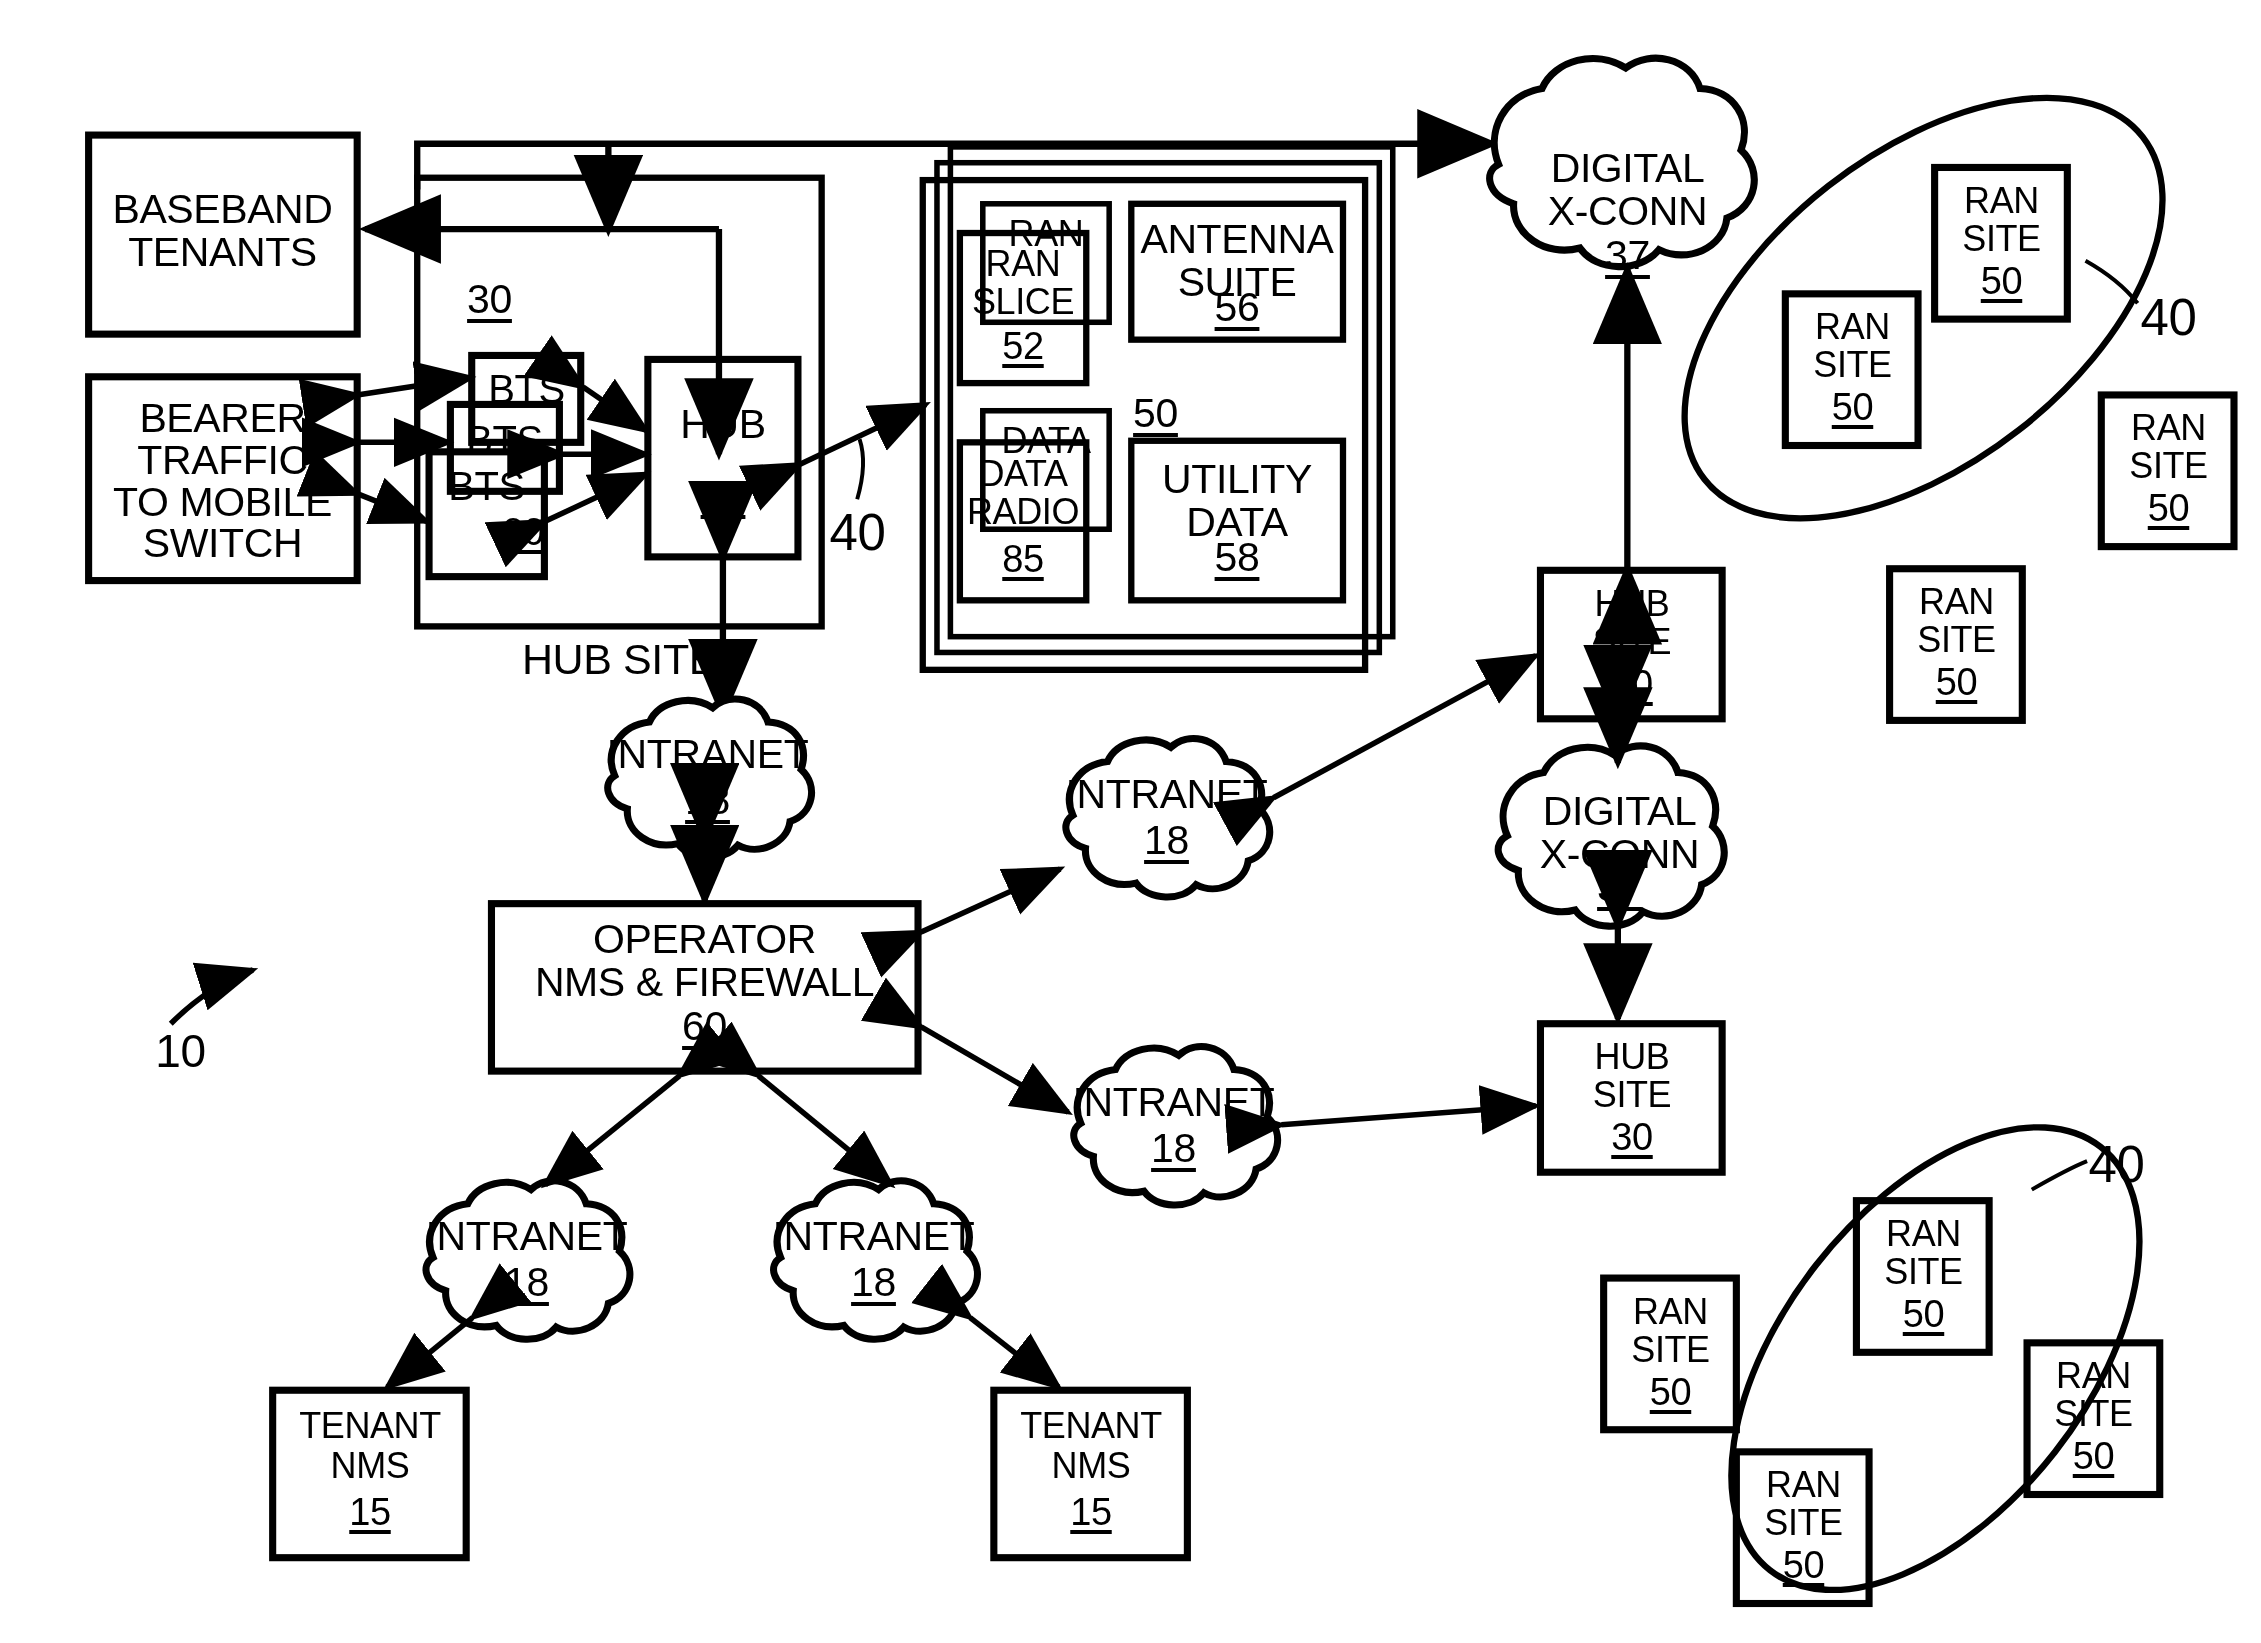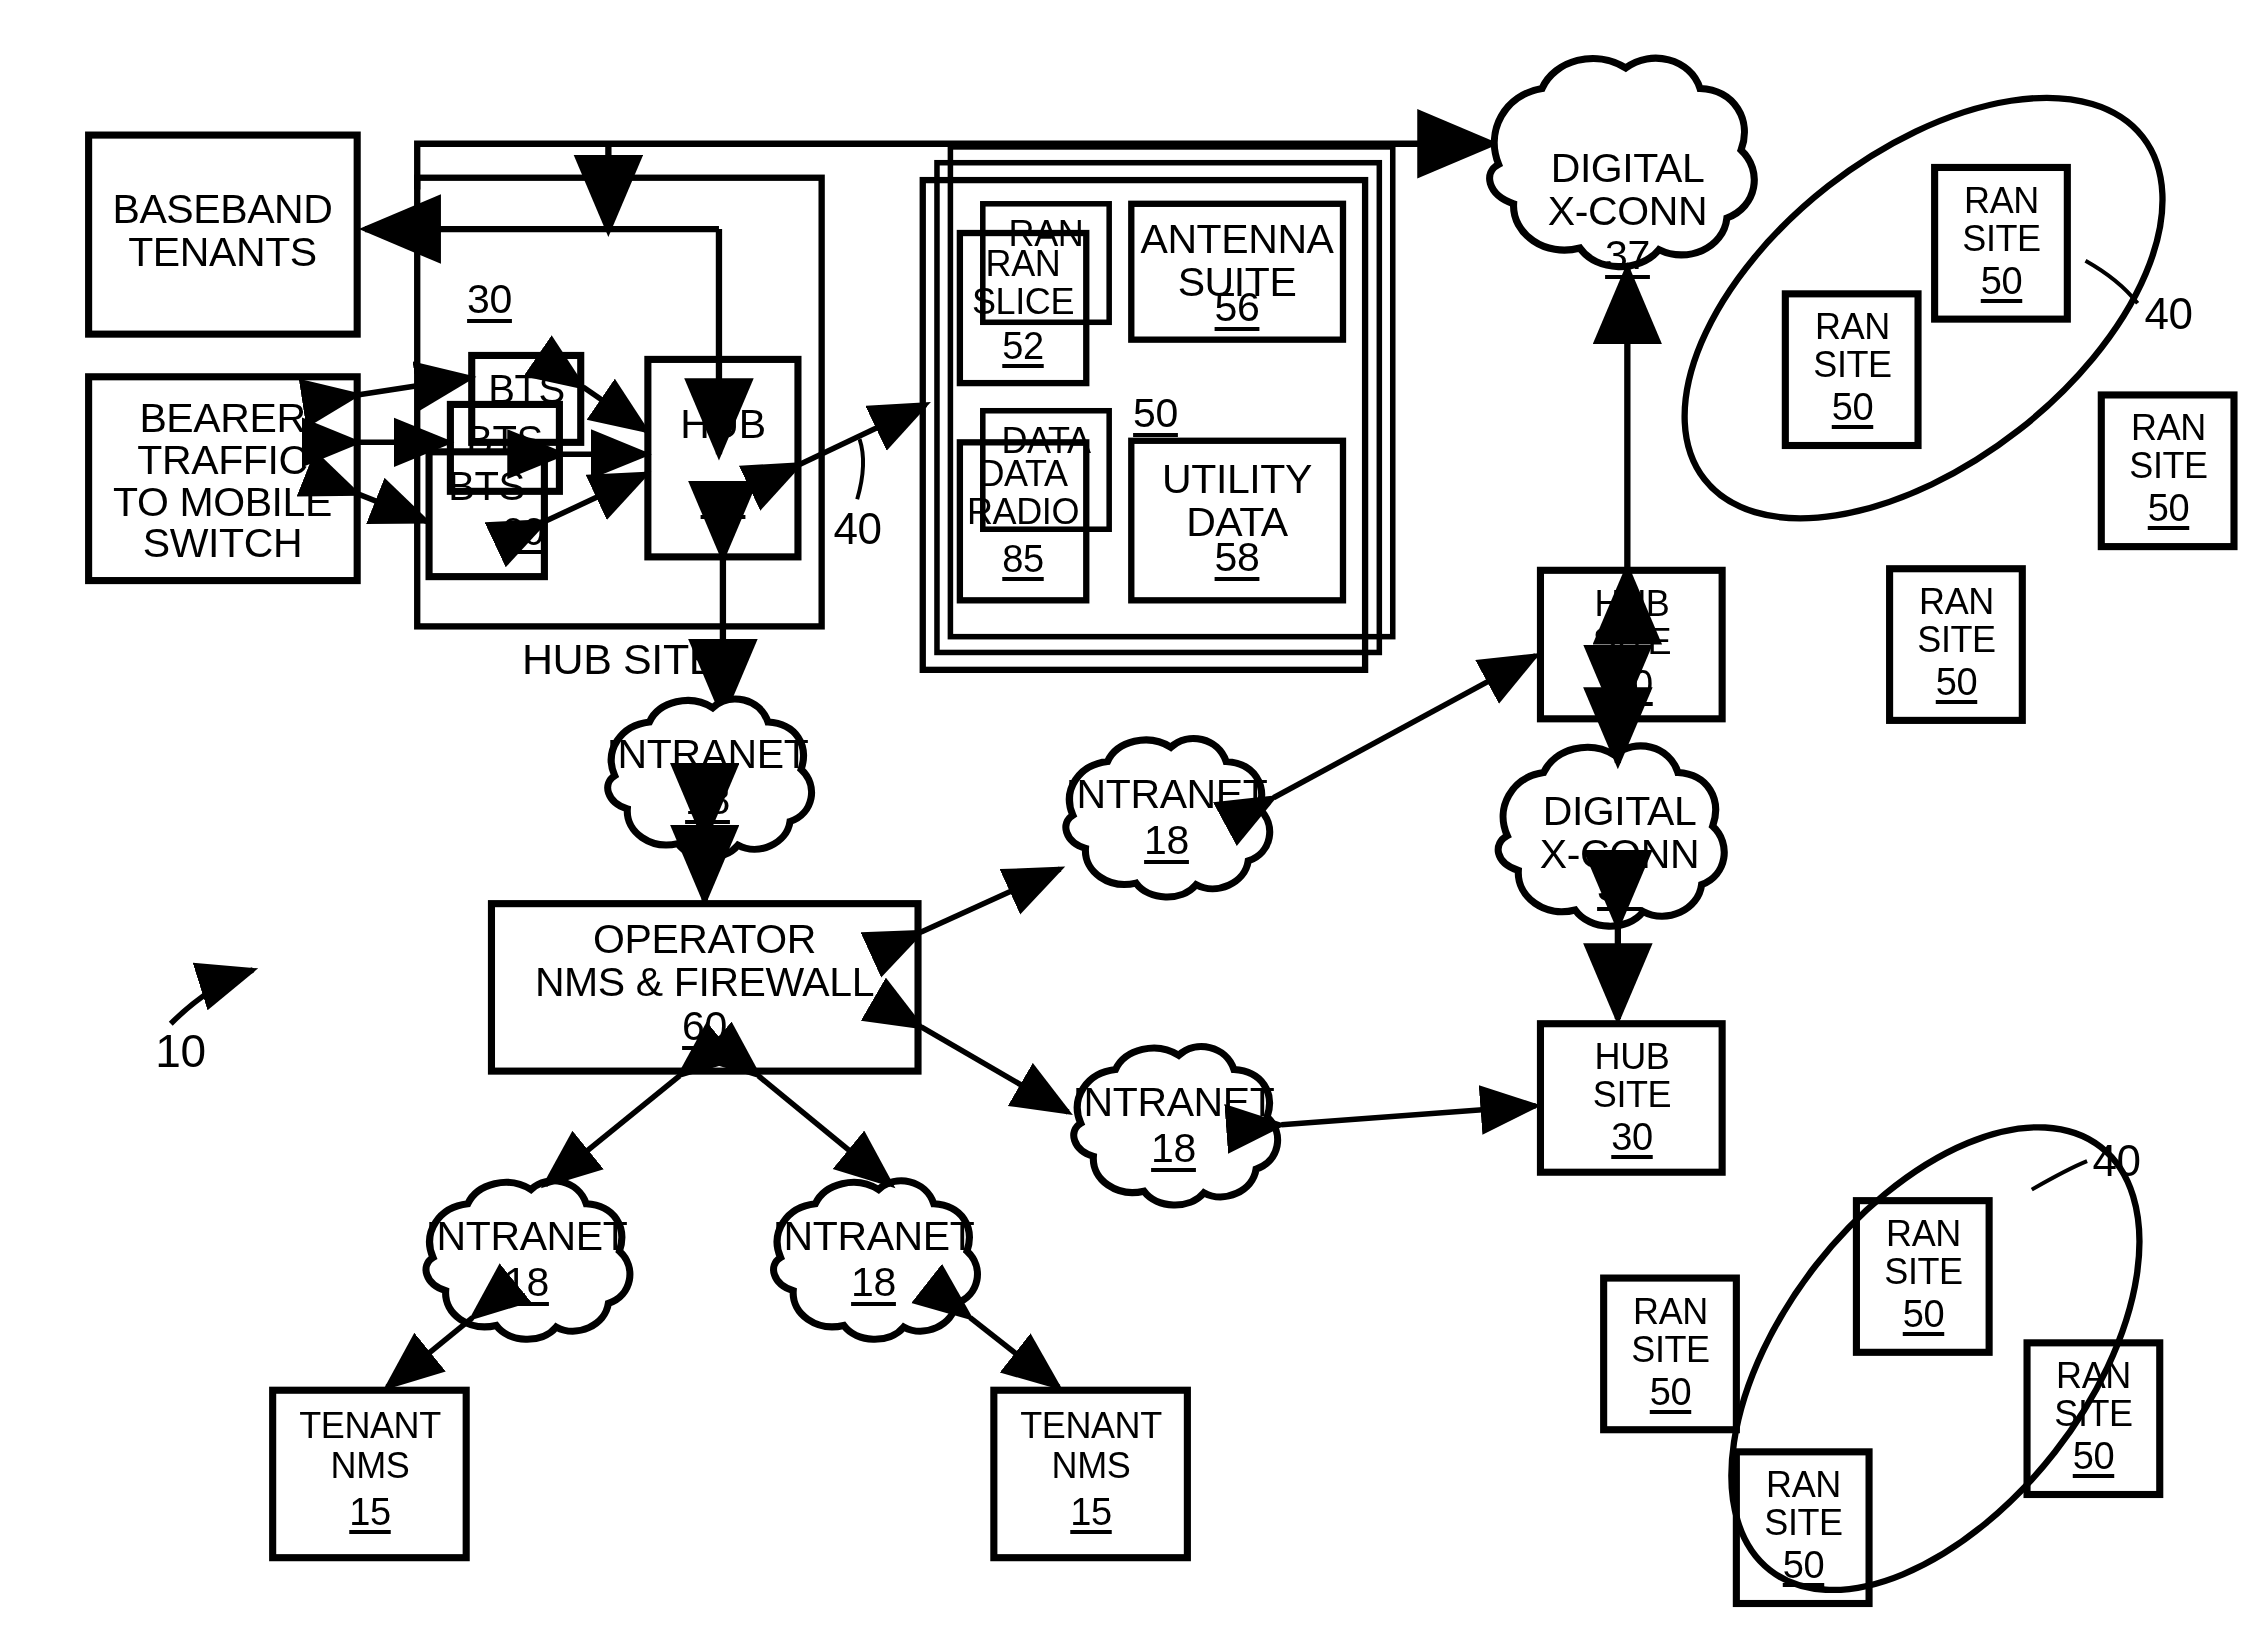--- a/index.html
+++ b/index.html
@@ -26,21 +26,21 @@
     position: absolute;
     color: #000;
     text-align: center;
     line-height: 1.06;
     white-space: pre;
     letter-spacing: -0.4px;
   }
   .box-text { font-size: 41px; }
   .ref      { font-size: 41px; text-decoration: underline; text-underline-offset: 5.5px; text-decoration-thickness: 4px; }
   .ref-sm   { font-size: 38px; text-decoration: underline; text-underline-offset: 4.7px; text-decoration-thickness: 4px; }
-  .plain    { font-size: 44px; }
+  .plain    { font-size: 51px; }
   .small-bt { font-size: 40px; }
   .ran-t    { font-size: 36px; }
   .cap      { font-size: 43px; }
 </style>
 </head>
 <body>
 
 <div id="stage">
 
   <svg id="vec" viewBox="0 0 2862 2080">

